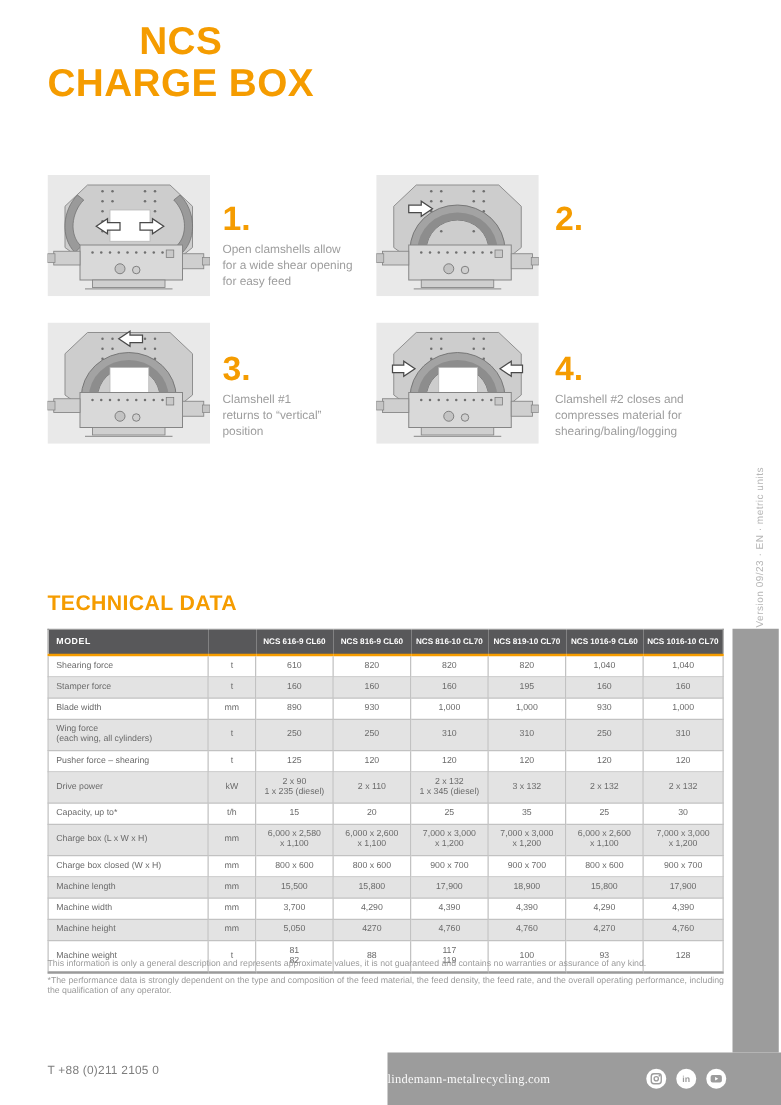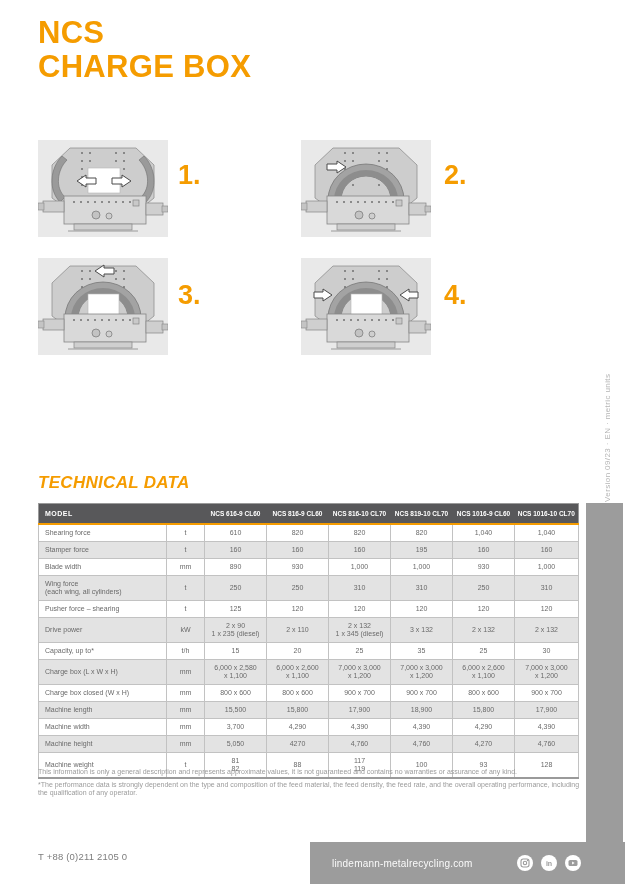--- a/index.html
+++ b/index.html
@@ -1,57 +1,57 @@
 <!DOCTYPE html>
 <html><head>
 <meta charset="utf-8">
 <style>
   html,body{margin:0;padding:0;background:#ffffff;}
   .page{position:relative;width:625px;height:884px;background:#fff;overflow:hidden;
         font-family:"Liberation Sans",sans-serif;}
 
   .title{position:absolute;left:38px;top:16px;color:#F59C00;font-size:31px;
-         font-weight:800;line-height:34px;letter-spacing:.3px;white-space:pre-line;}
+         font-weight:800;line-height:34px;letter-spacing:.3px;white-space:pre-line;text-align:center;}
 
   .step-diagram{position:absolute;width:130px;height:97px;}
   #d1{left:38px;top:140px}#d2{left:301px;top:140px}#d3{left:38px;top:258px}#d4{left:301px;top:258px}
   .step-diagram svg{display:block;width:100%;height:100%;}
 
   .step-text{position:absolute;width:130px;}
   #t1{left:178px;top:162px}#t2{left:444px;top:162px}#t3{left:178px;top:282px}#t4{left:444px;top:282px}
   .step-num{color:#F59C00;font-size:27px;font-weight:800;line-height:27px;margin-bottom:4px;}
   .step-caption{color:#9d9d9d;font-size:9.5px;line-height:13px;white-space:pre-line;}
 
   .version{position:absolute;right:13px;top:352px;height:150px;color:#b5b5b5;font-size:8px;
            writing-mode:vertical-rl;transform:rotate(180deg);letter-spacing:.4px;
            display:flex;align-items:center;}
 
   .side-bar{position:absolute;right:2px;top:503px;width:37px;height:339px;background:#9C9C9C;}
 
   .tech-heading{position:absolute;left:38px;top:473px;color:#F59C00;font-size:17px;
-                font-weight:800;letter-spacing:.3px;font-style:italic;}
+                font-weight:800;letter-spacing:.3px;}
 
   table.tech{position:absolute;left:38px;top:503px;width:540px;border-collapse:collapse;
              table-layout:fixed;border:1px solid #9a9a9a;}
   table.tech th{background:#58585A;color:#fff;font-size:6.5px;font-weight:700;padding:6px 1px;
                 text-align:center;border-bottom:2px solid #F59C00;white-space:nowrap;overflow:hidden;}
   table.tech th.left{text-align:left;padding-left:6px;font-size:7px;letter-spacing:.5px;}
   table.tech td{font-size:7px;color:#6a6a6a;text-align:center;padding:4px 2px;
                 border:1px solid #c2c2c2;line-height:8px;white-space:pre-line;overflow:hidden;}
   table.tech td.label{text-align:left;padding-left:6px;}
   table.tech tr.alt td{background:#E3E3E3;}
   table.tech tbody tr:last-child td{border-bottom:2px solid #9a9a9a;}
 
   .notes{position:absolute;left:38px;top:768px;width:545px;color:#9b9b9b;font-size:7px;line-height:8.5px;}
   .notes p{margin:0 0 4px 0;}
 
   .phone{position:absolute;left:38px;top:851px;color:#7d7d7d;font-size:9.5px;letter-spacing:.2px;}
   .footer-bar{position:absolute;left:310px;right:0;top:842px;height:42px;background:#9C9C9C;
               display:flex;align-items:center;}
-  .website{color:#fafafa;font-size:10px;margin-left:22px;letter-spacing:.2px;}
+  .website{color:#fafafa;font-size:10px;letter-spacing:.2px;font-family:Liberation Serif, serif;}
   .social{position:absolute;right:44px;display:flex;gap:8px;}
   .social .circle{width:16px;height:16px;border-radius:50%;background:#fff;display:flex;
                   align-items:center;justify-content:center;cursor:pointer;}
   .social svg{display:block;}
 </style>
 </head>
 <body>
 
 <div class="page">
 
@@ -255,29 +255,38 @@
         <rect x="0" y="63" width="6" height="7" fill="#c4c4c4" stroke="#858585" stroke-width="0.6"></rect>
         <rect x="108" y="63" width="17" height="12" fill="#cfcfcf" stroke="#858585" stroke-width="0.7"></rect>
         <rect x="124" y="66" width="6" height="6" fill="#c4c4c4" stroke="#858585" stroke-width="0.6"></rect>
         <path d="M13,34 h9 v-3 l9,6 l-9,6 v-3 h-9 z" fill="#ffffff" stroke="#4a4a4a" stroke-width="1"></path>
         <path d="M117,34 h-9 v-3 l-9,6 l9,6 v-3 h9 z" fill="#ffffff" stroke="#4a4a4a" stroke-width="1"></path>
       </svg>
     </div>
 
   <div class="step-text" id="t1">
     <div class="step-num">1.</div>
+    <div class="step-caption">Open clamshells allow
+for a wide shear opening
+for easy feed</div>
   </div>
   <div class="step-text" id="t2">
     <div class="step-num">2.</div>
   </div>
   <div class="step-text" id="t3">
     <div class="step-num">3.</div>
+    <div class="step-caption">Clamshell #1
+returns to “vertical”
+position</div>
   </div>
   <div class="step-text" id="t4">
     <div class="step-num">4.</div>
+    <div class="step-caption">Clamshell #2 closes and
+compresses material for
+shearing/baling/logging</div>
   </div>
 
   <div class="version">Version 09/23 · EN · metric units</div>
   <div class="side-bar"></div>
 
   <div class="tech-heading">TECHNICAL DATA</div>
 
   <table class="tech" id="tech-table">
       <colgroup>
         <col style="width: 128px;">

